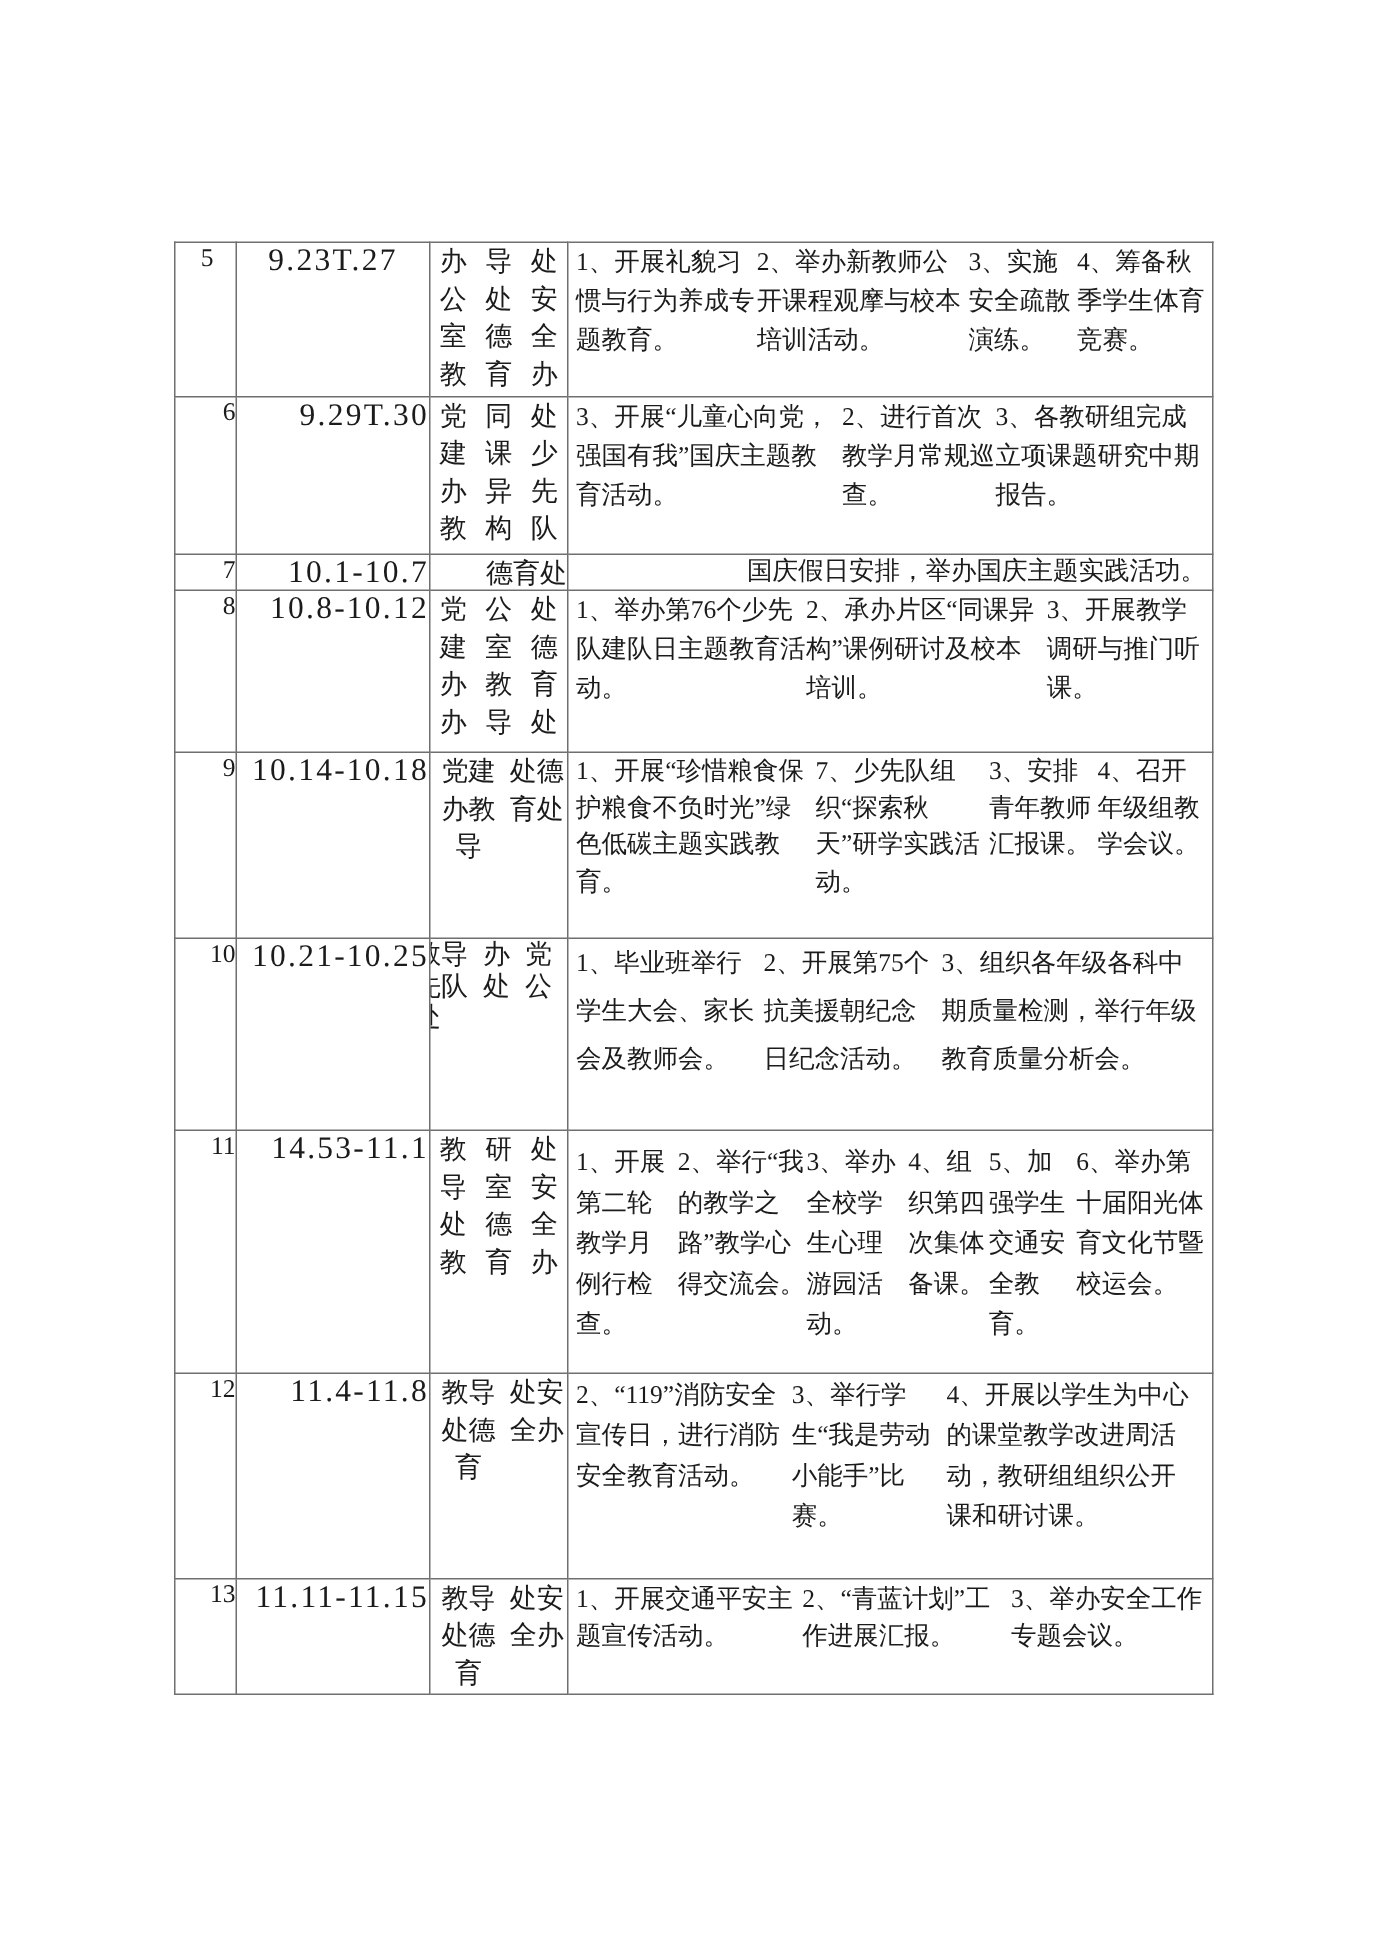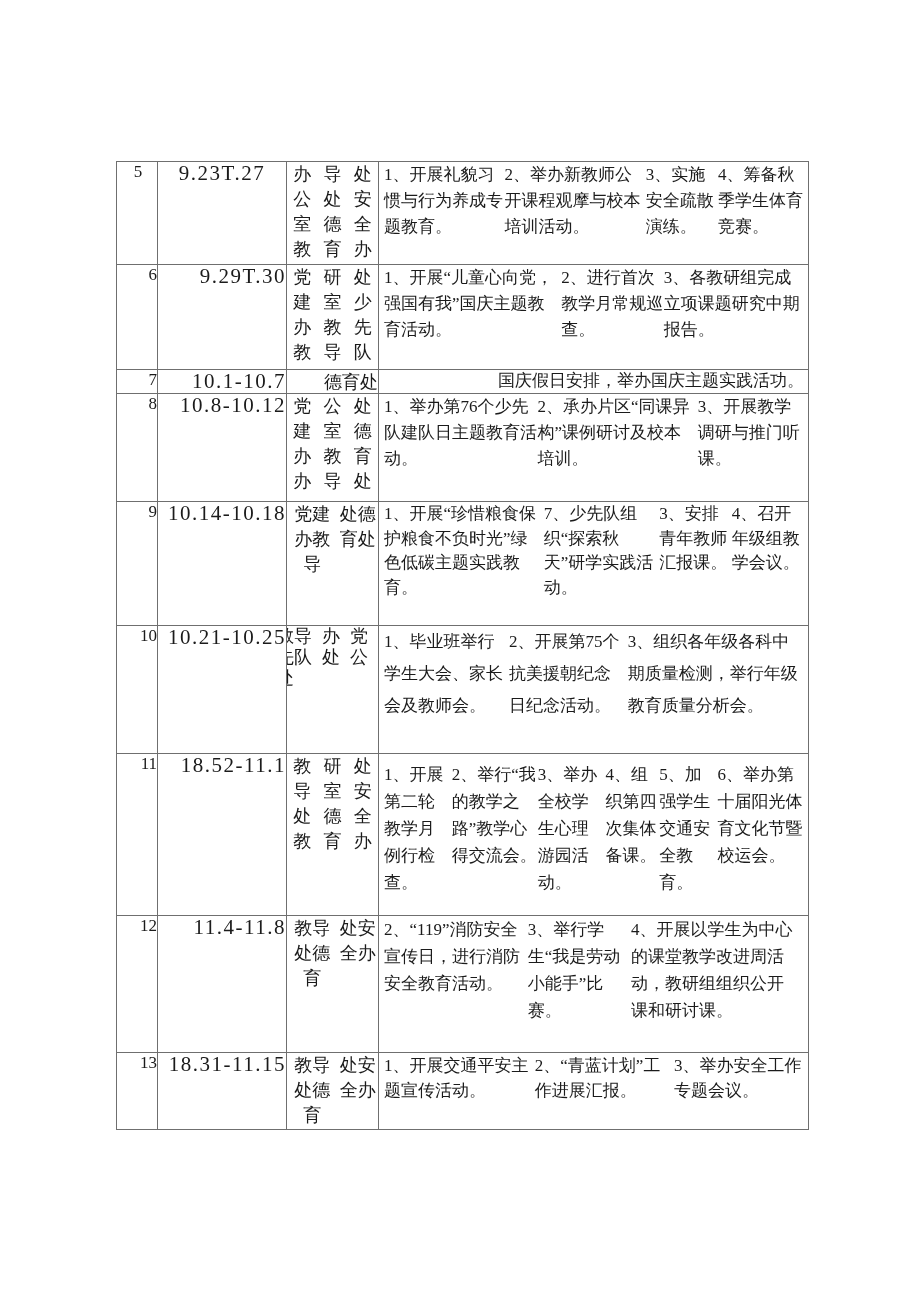--- a/index.html
+++ b/index.html
@@ -105,27 +105,27 @@
           </div>
         </td>
       <td class="c-date">
           <div class="cell">
             <div class="date-text">9.29T.30</div>
           </div>
         </td>
       <td class="c-dept">
           <div class="cell">
             <div class="dept-line">党建办教</div>
-            <div class="dept-line">研室教导</div>
+            <div class="dept-line">同课异构</div>
             <div class="dept-line">处少先队</div>
           </div>
         </td>
       <td class="c-acts">
           <div class="cell">
-            <div class="act-line">1、开展“儿童心向党，强国有我”国庆主题教育活动。</div>
+            <div class="act-line">3、开展“儿童心向党，强国有我”国庆主题教育活动。</div>
             <div class="act-line">2、进行首次教学月常规巡查。</div>
             <div class="act-line">3、各教研组完成立项课题研究中期报告。</div>
           </div>
         </td>
     </tr>
     <tr class="r7">
       <td class="c-num">
           <div class="cell">
             <div class="num-text">7</div>
           </div>
@@ -229,21 +229,21 @@
         </td>
     </tr>
     <tr class="r11">
       <td class="c-num">
           <div class="cell">
             <div class="num-text">11</div>
           </div>
         </td>
       <td class="c-date">
           <div class="cell">
-            <div class="date-text">18.52-11.1</div>
+            <div class="date-text">14.53-11.1</div>
           </div>
         </td>
       <td class="c-dept">
           <div class="cell">
             <div class="dept-line">教导处教</div>
             <div class="dept-line">研室德育</div>
             <div class="dept-line">处安全办</div>
           </div>
         </td>
       <td class="c-acts">
@@ -284,21 +284,21 @@
         </td>
     </tr>
     <tr class="r13">
       <td class="c-num">
           <div class="cell">
             <div class="num-text">13</div>
           </div>
         </td>
       <td class="c-date">
           <div class="cell">
-            <div class="date-text">18.31-11.15</div>
+            <div class="date-text">11.11-11.15</div>
           </div>
         </td>
       <td class="c-dept">
           <div class="cell">
             <div class="dept-line">教导处德育</div>
             <div class="dept-line">处安全办</div>
           </div>
         </td>
       <td class="c-acts">
           <div class="cell">

